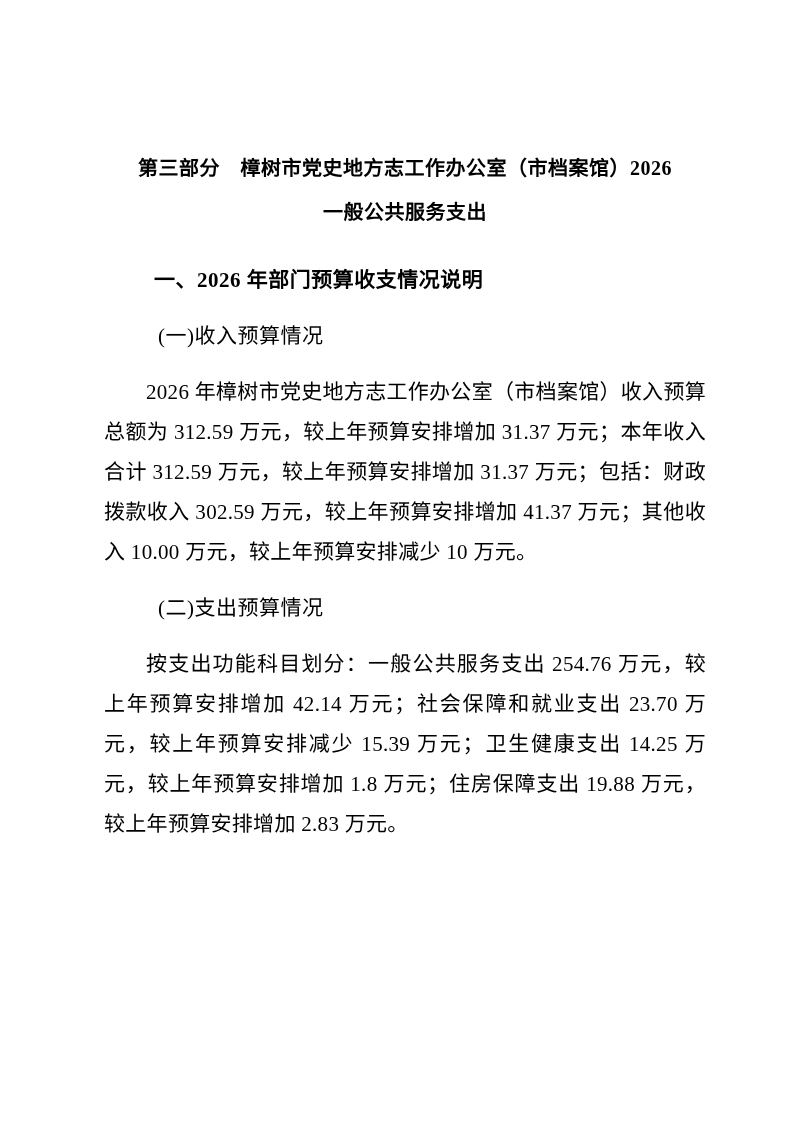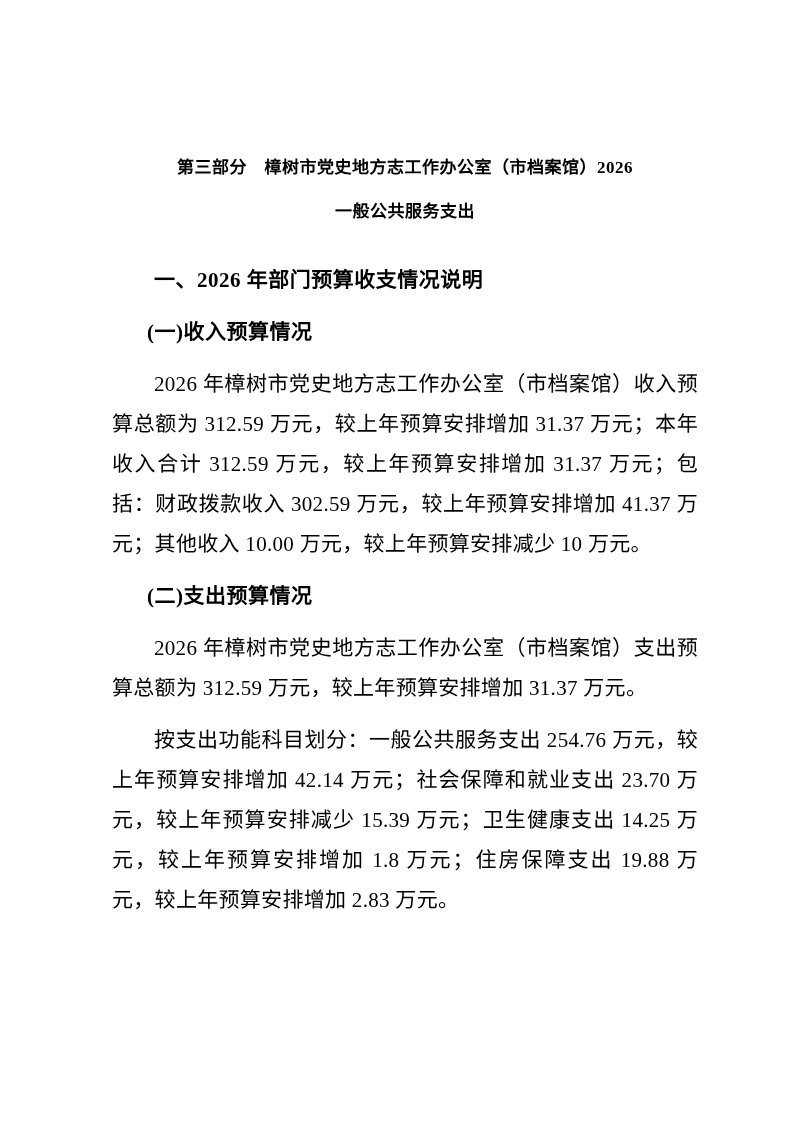--- a/index.html
+++ b/index.html
@@ -16,67 +16,66 @@
     font-family: "Liberation Serif", "DejaVu Serif", serif;
     color: #000000;
   }
   .content {
     position: absolute;
     left: 100px;
     top: 146px;
     width: 610px;
   }
   .doc-title {
-    font-size: 17px;
+    font-size: 20px;
     font-weight: bold;
     line-height: 44px;
     text-align: center;
     letter-spacing: 0.5px;
     margin: 0 0 26px 0;
   }
   .doc-title .title-line {
     display: block;
   }
   .heading1 {
     font-size: 21px;
     font-weight: bold;
     line-height: 40px;
     text-indent: 2em;
     margin: 12px;
     letter-spacing: 0.5px;
   }
   .heading2 {
     font-size: 21px;
-    font-weight: bold;
+    font-weight: normal;
     line-height: 40px;
     text-indent: 2em;
-    margin: 5px;
+    margin: 16px;
     letter-spacing: 0.5px;
   }
   p.paragraph {
     font-size: 21px;
     line-height: 40px;
     text-indent: 2em;
     text-align: justify;
     text-justify: inter-ideograph;
-    margin: 12px;
+    margin: 4px;
     letter-spacing: 0.3px;
   }
 </style>
 </head>
 <body>
 
 <div class="page">
   <div class="content">
     <h1 class="doc-title">
       <span class="title-line">第三部分　樟树市党史地方志工作办公室（市档案馆）2026</span>
       <span class="title-line">一般公共服务支出</span>
     </h1>
     <div id="doc-body">
         <div class="heading1">一、2026 年部门预算收支情况说明</div>
         <div class="heading2">(一)收入预算情况</div>
         <p class="paragraph">2026 年樟树市党史地方志工作办公室（市档案馆）收入预算总额为 312.59 万元，较上年预算安排增加 31.37 万元；本年收入合计 312.59 万元，较上年预算安排增加 31.37 万元；包括：财政拨款收入 302.59 万元，较上年预算安排增加 41.37 万元；其他收入 10.00 万元，较上年预算安排减少 10 万元。</p>
         <div class="heading2">(二)支出预算情况</div>
-        <p class="paragraph">2026 年樟树市党史地方志工作办公室（市档案馆）支出预算总额为 312.59 万元，较上年预算安排增加 31.37 万元。</p>
         <p class="paragraph">按支出功能科目划分：一般公共服务支出 254.76 万元，较上年预算安排增加 42.14 万元；社会保障和就业支出 23.70 万元，较上年预算安排减少 15.39 万元；卫生健康支出 14.25 万元，较上年预算安排增加 1.8 万元；住房保障支出 19.88 万元，较上年预算安排增加 2.83 万元。</p>
       </div>
   </div>
 </div>
 
 </body></html>

